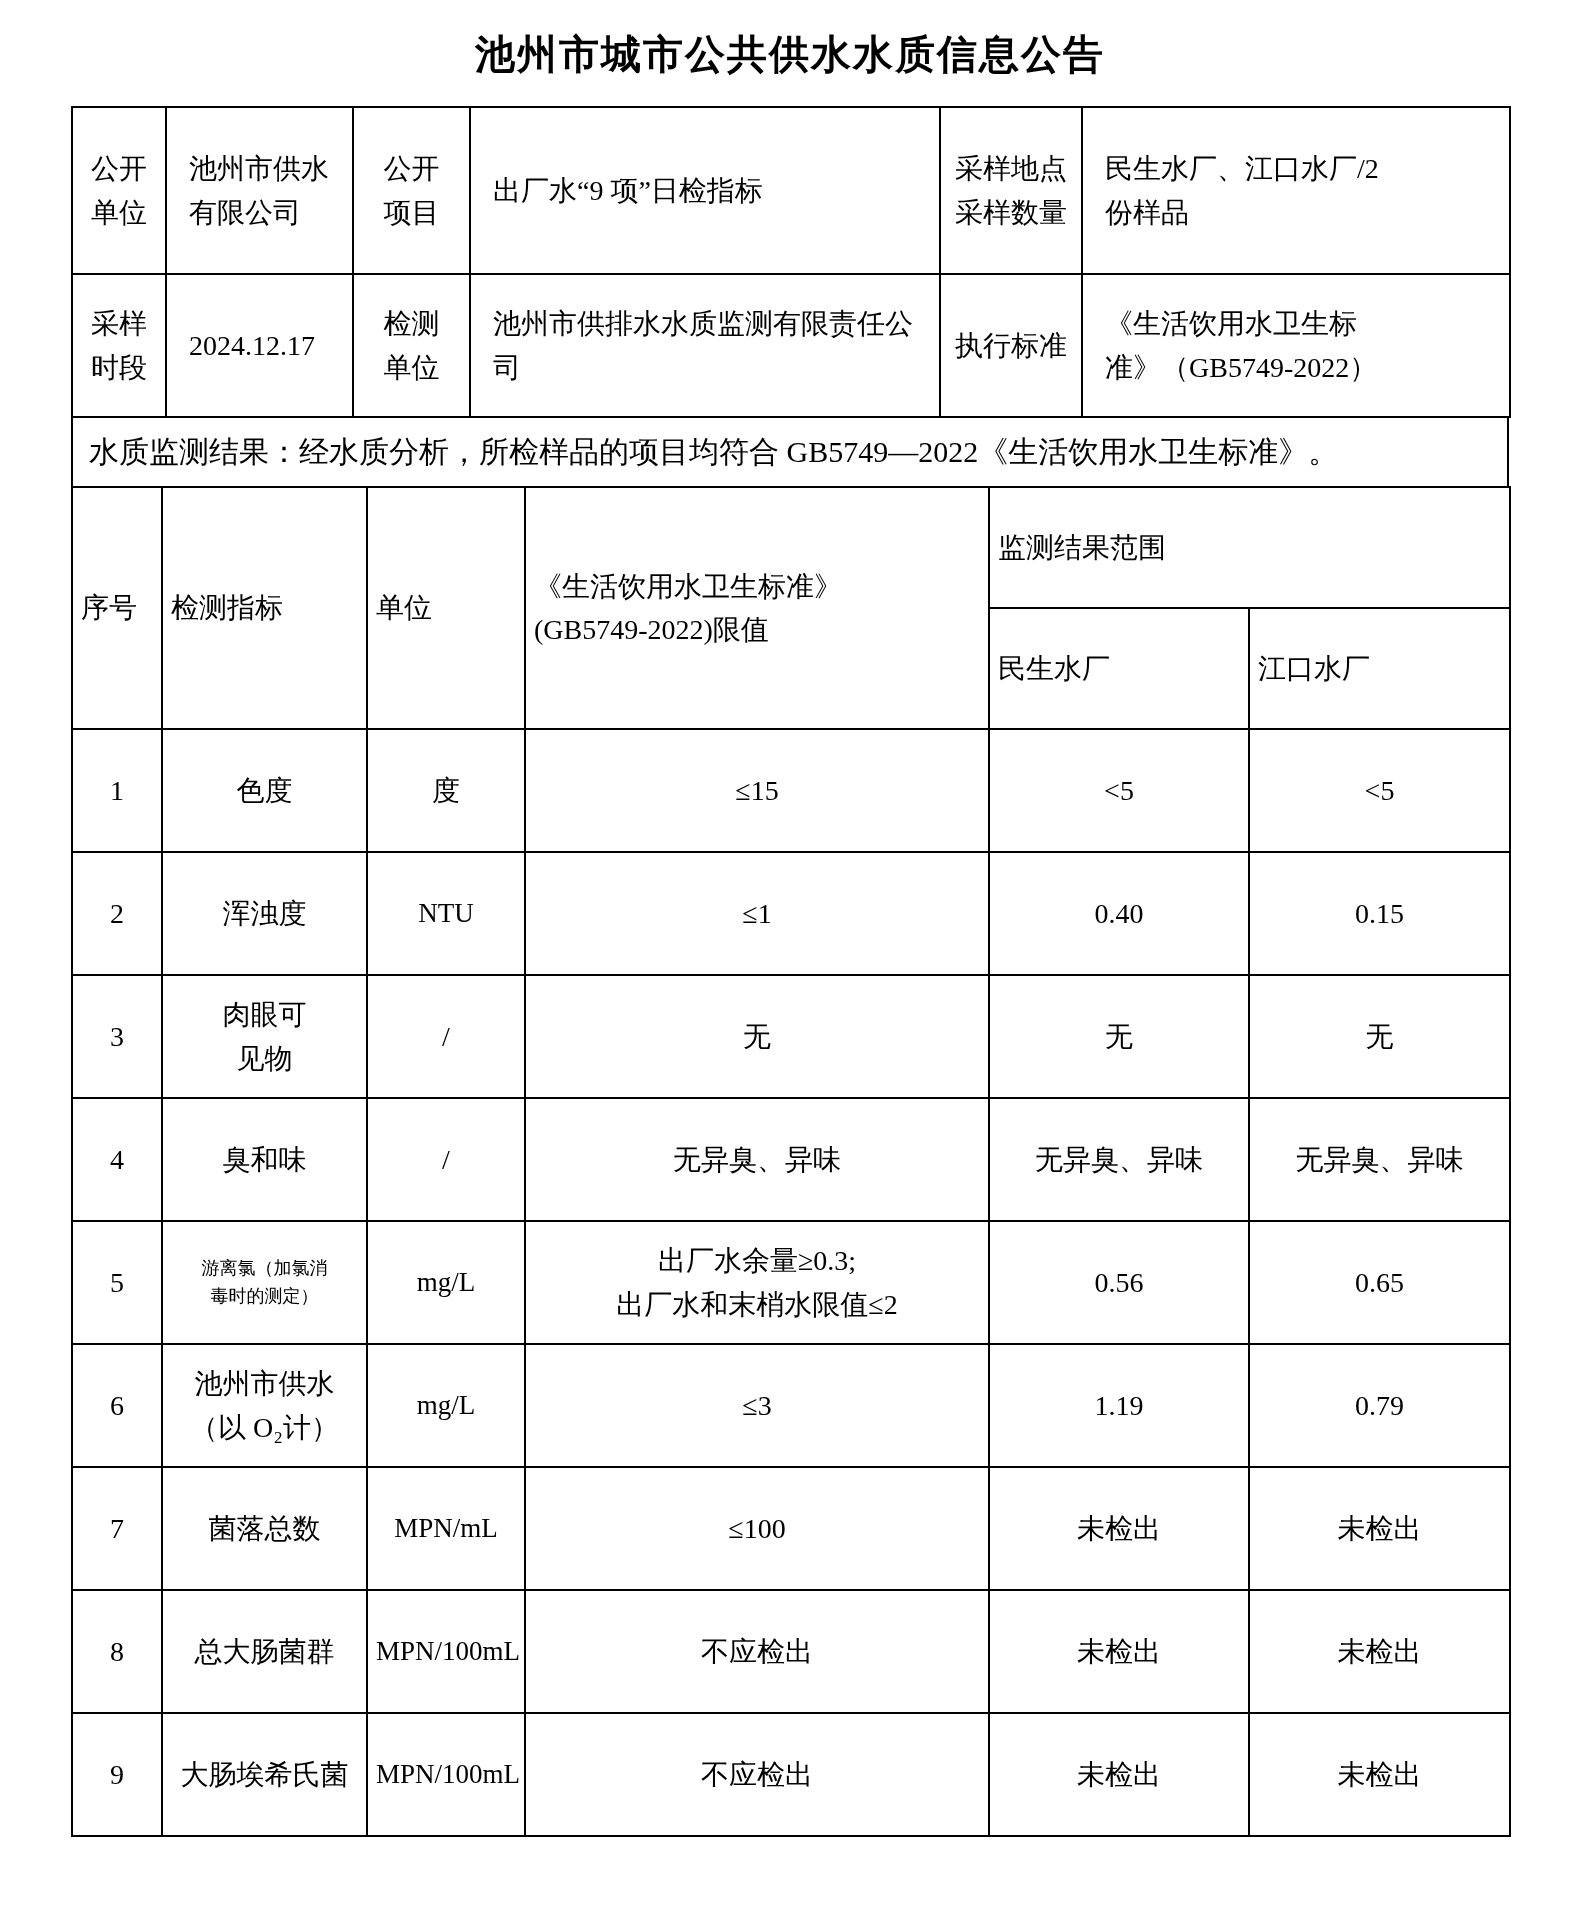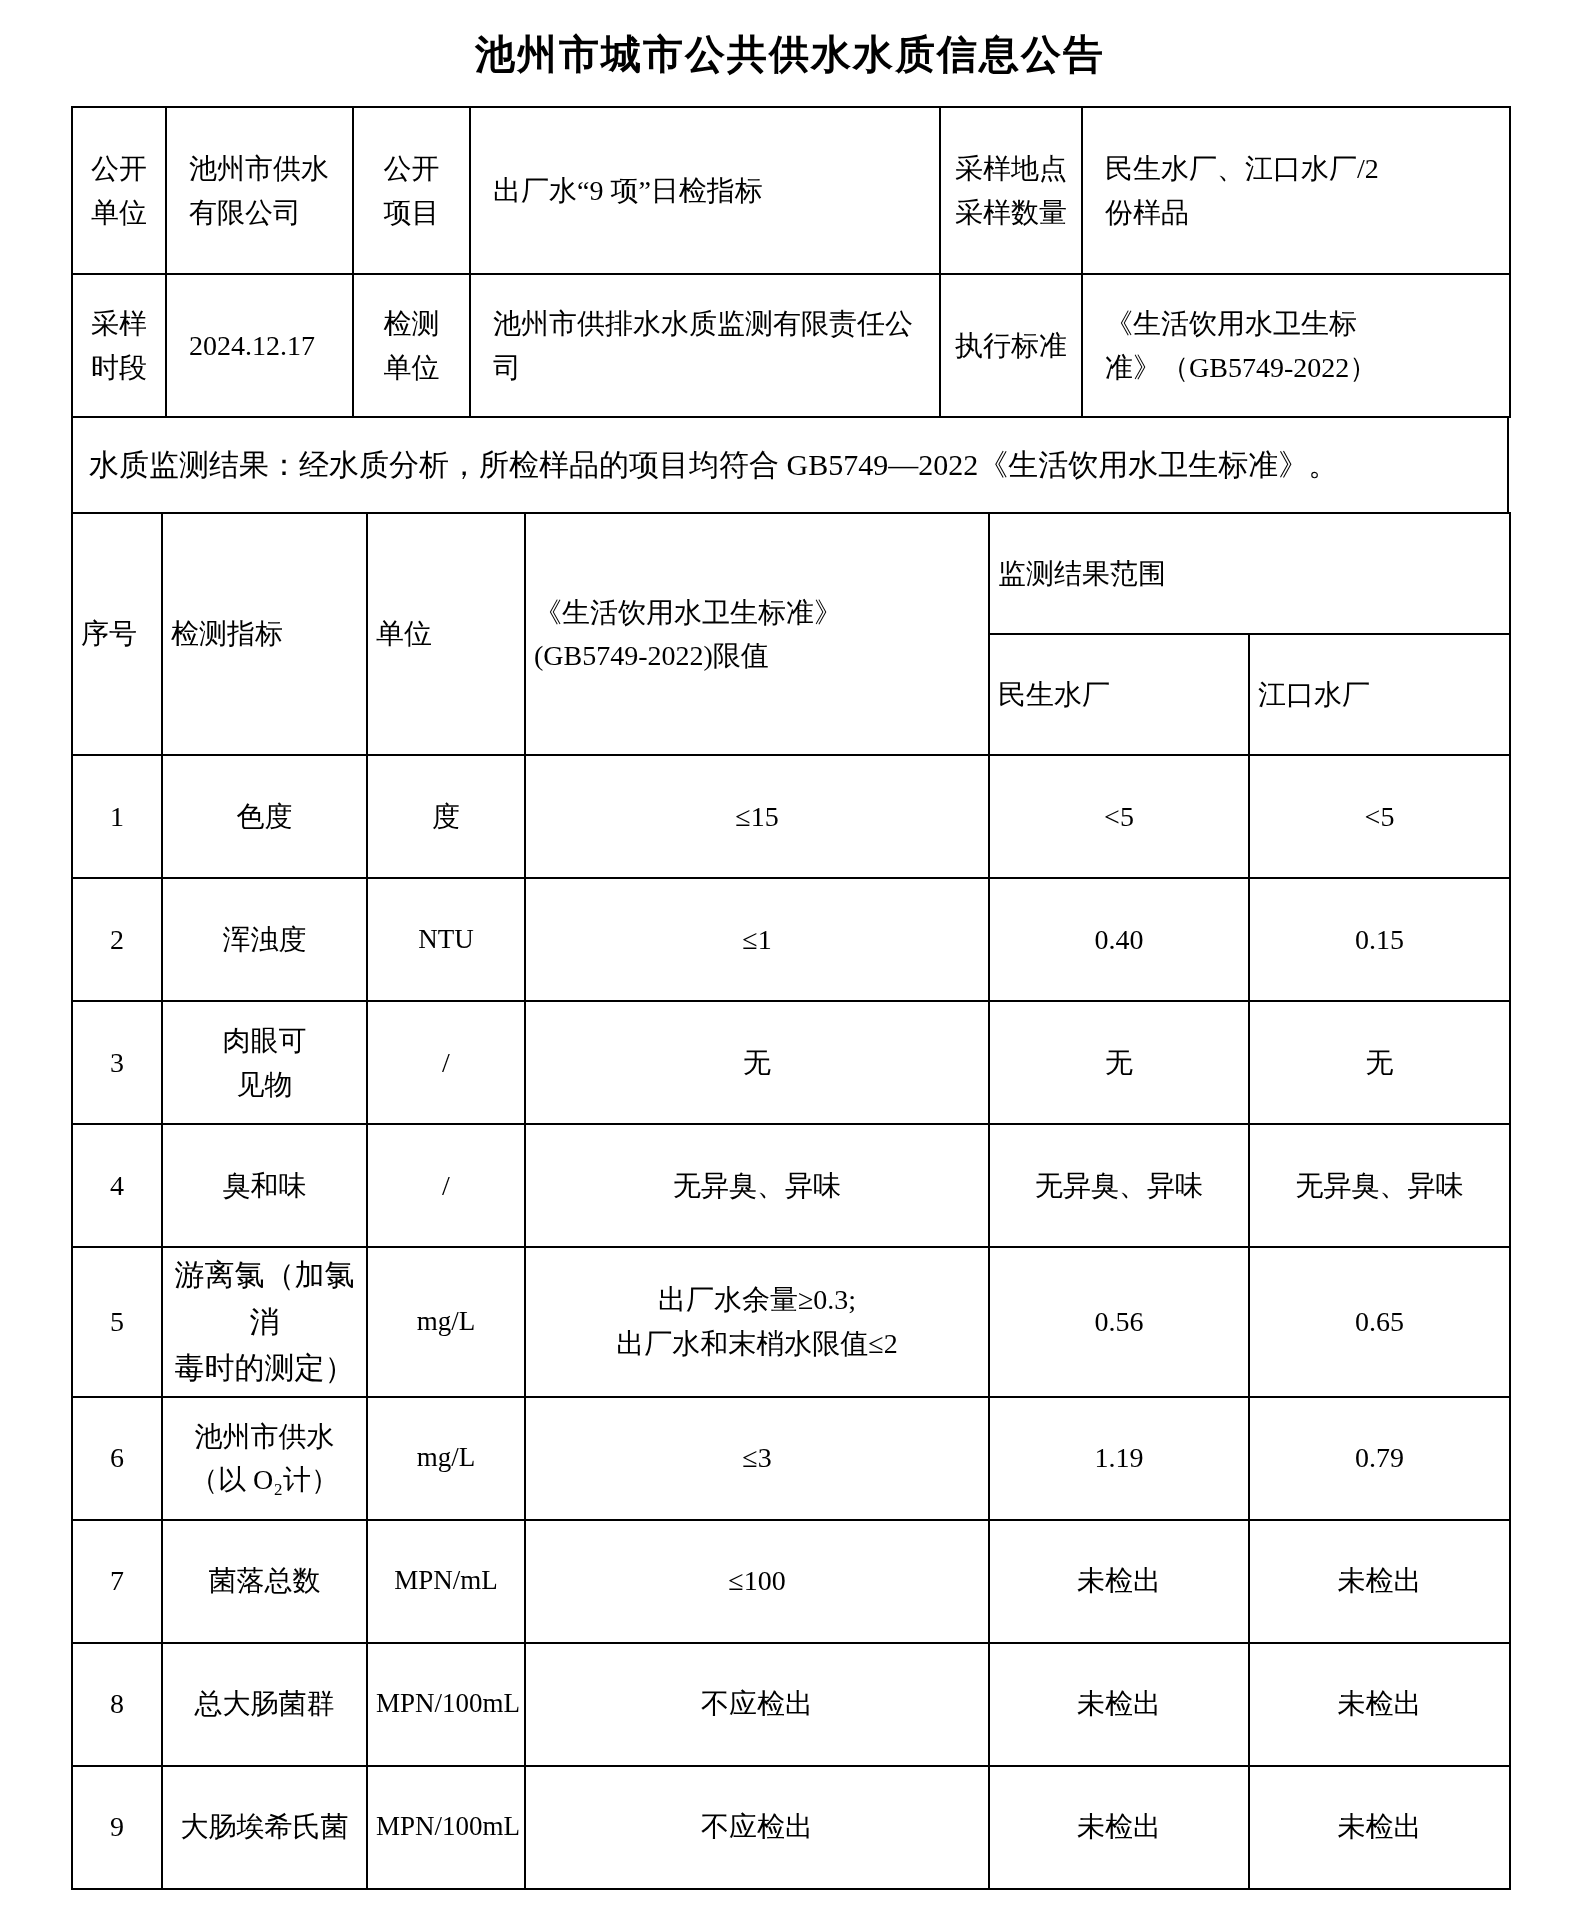--- a/index.html
+++ b/index.html
@@ -36,33 +36,33 @@
   }
   
   .info-table{width:1438px;padding-left:24px;}
   .info-table td.lbl{text-align:center;}
   .info-table td.val{text-align:left;padding-left:22px;padding-right:14px;}
   .info-table tr.r1 td{height:167px;}
   .info-table tr.r2 td{height:143px;}
   
   .summary{
     box-sizing:border-box;
-    width:1438px;height:98px;
+    width:1438px;height:72px;
     border:2px solid #000;
     margin-top:-2px;
     display:flex;align-items:center;
     font-size:30px;
     padding:0 16px;
   }
   
   .data-table{width:1438px;margin-top:-2px;}
   .data-table th{text-align:left;}
   .data-table thead tr{height:121px;}
   .data-table tbody td{height:123px;text-align:center;}
-  .data-table .sm{font-size:30px;font-family:Liberation Serif, serif;}
+  .data-table .sm{font-size:18px;font-family:Liberation Serif, serif;}
   .data-table .unit{font-size:27px;margin-top:16px;}
 </style>
 </head>
 <body>
 
 <div class="page">
 
   <h1 class="doc-title">池州市城市公共供水水质信息公告</h1>
 
   <table class="info-table">

